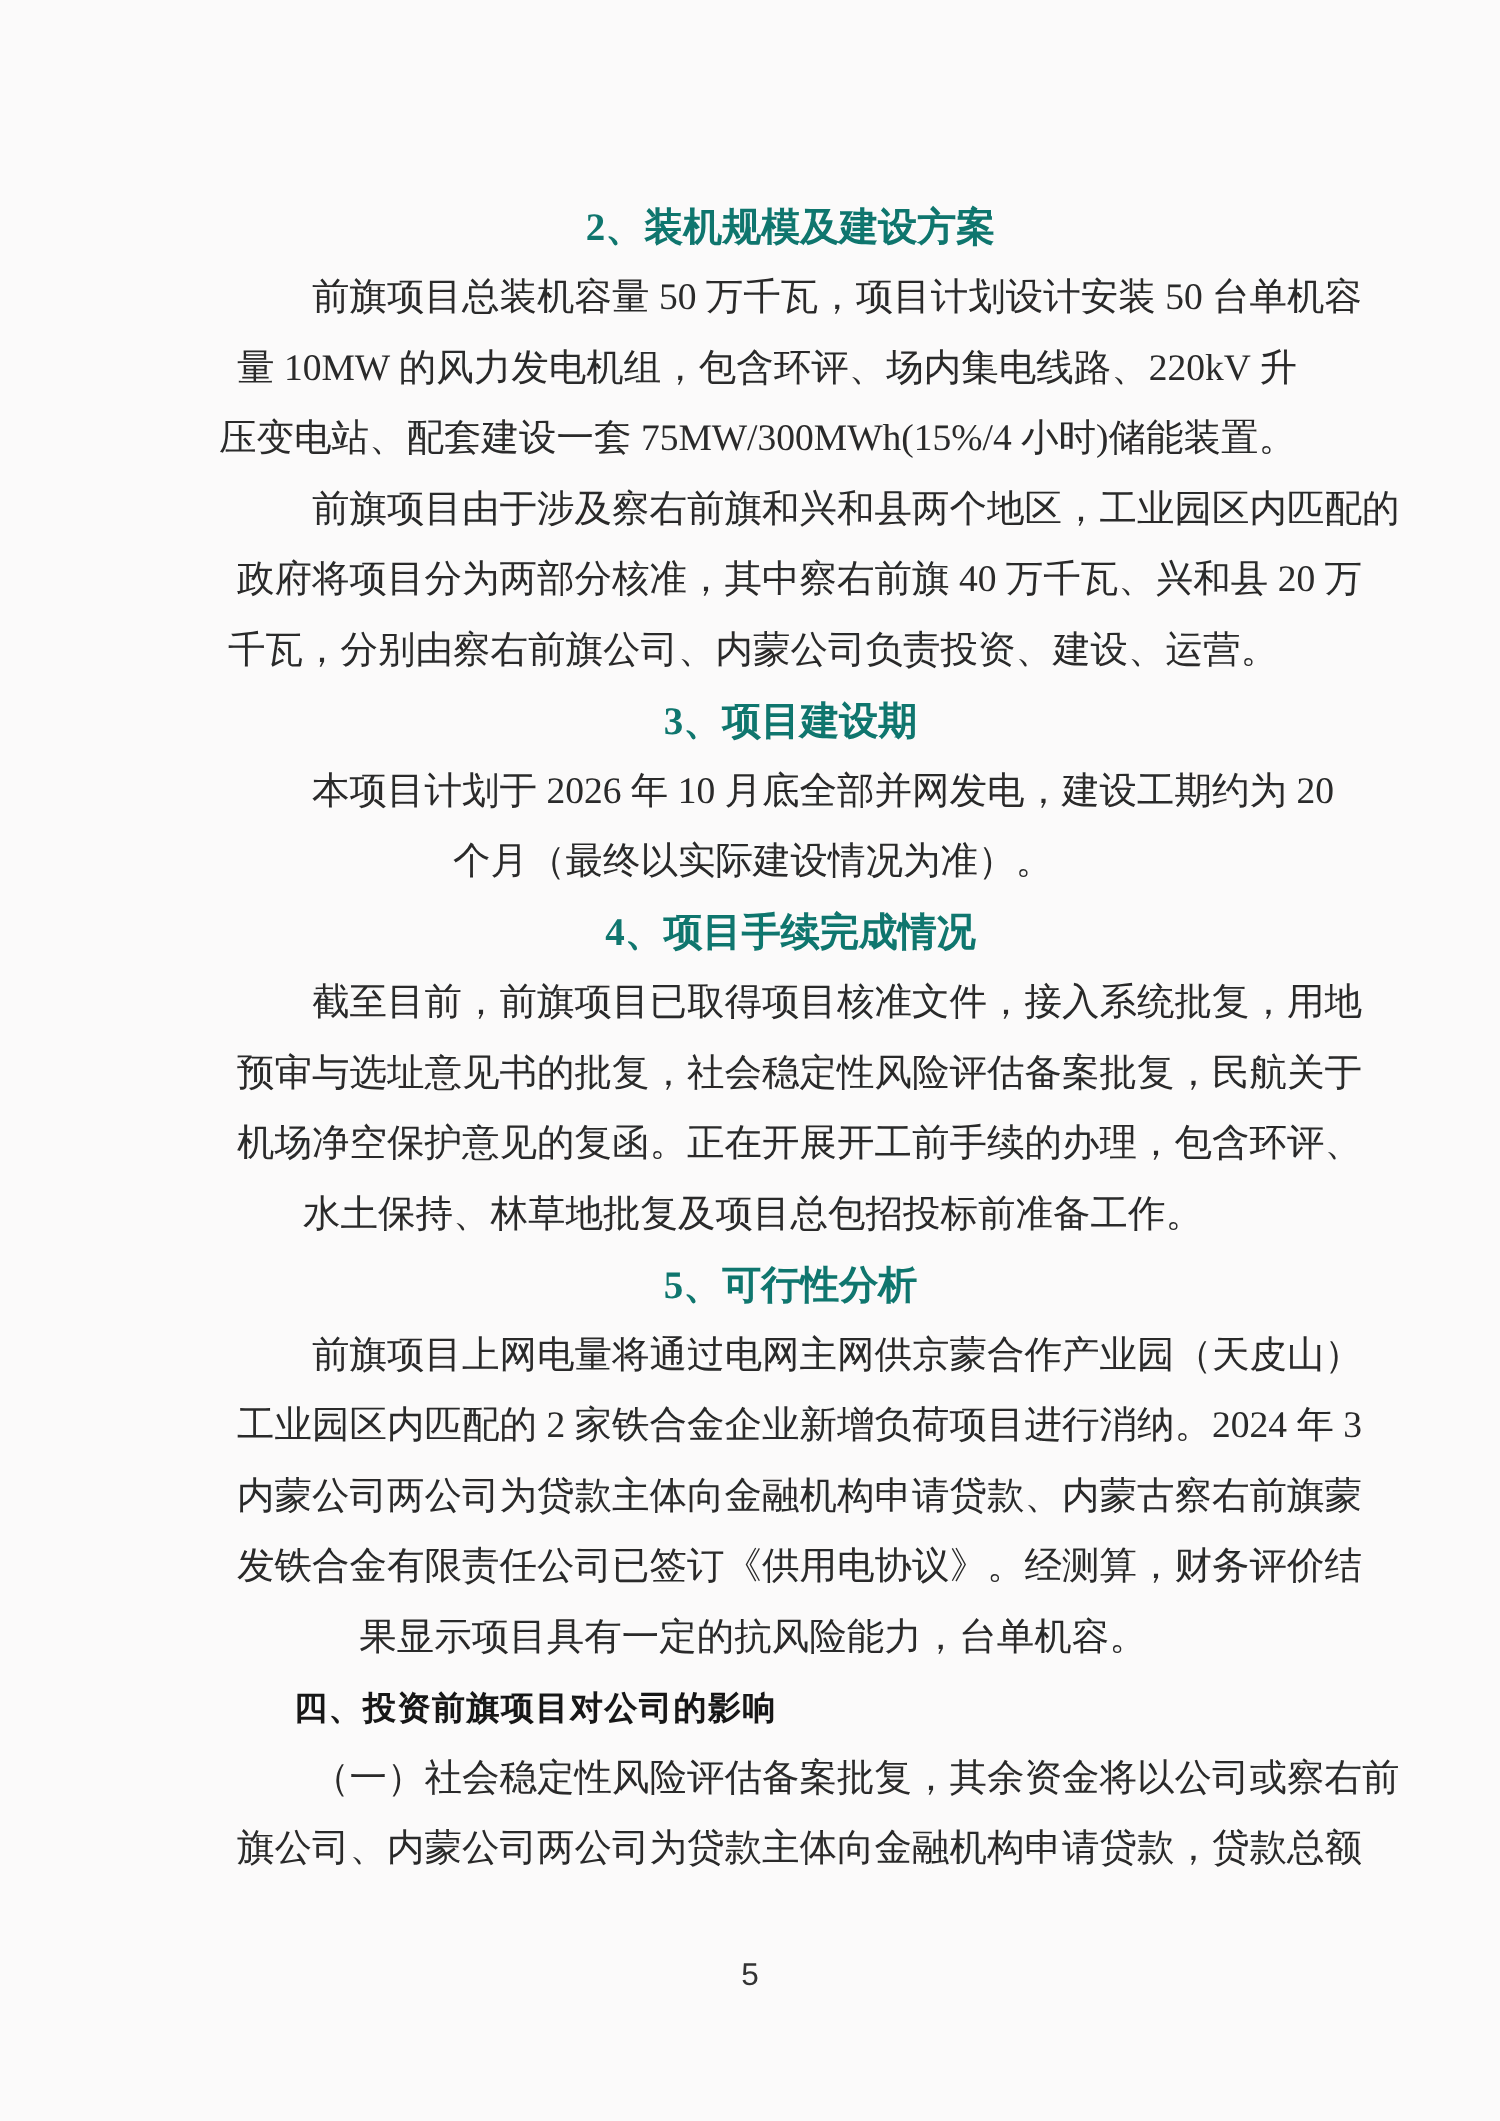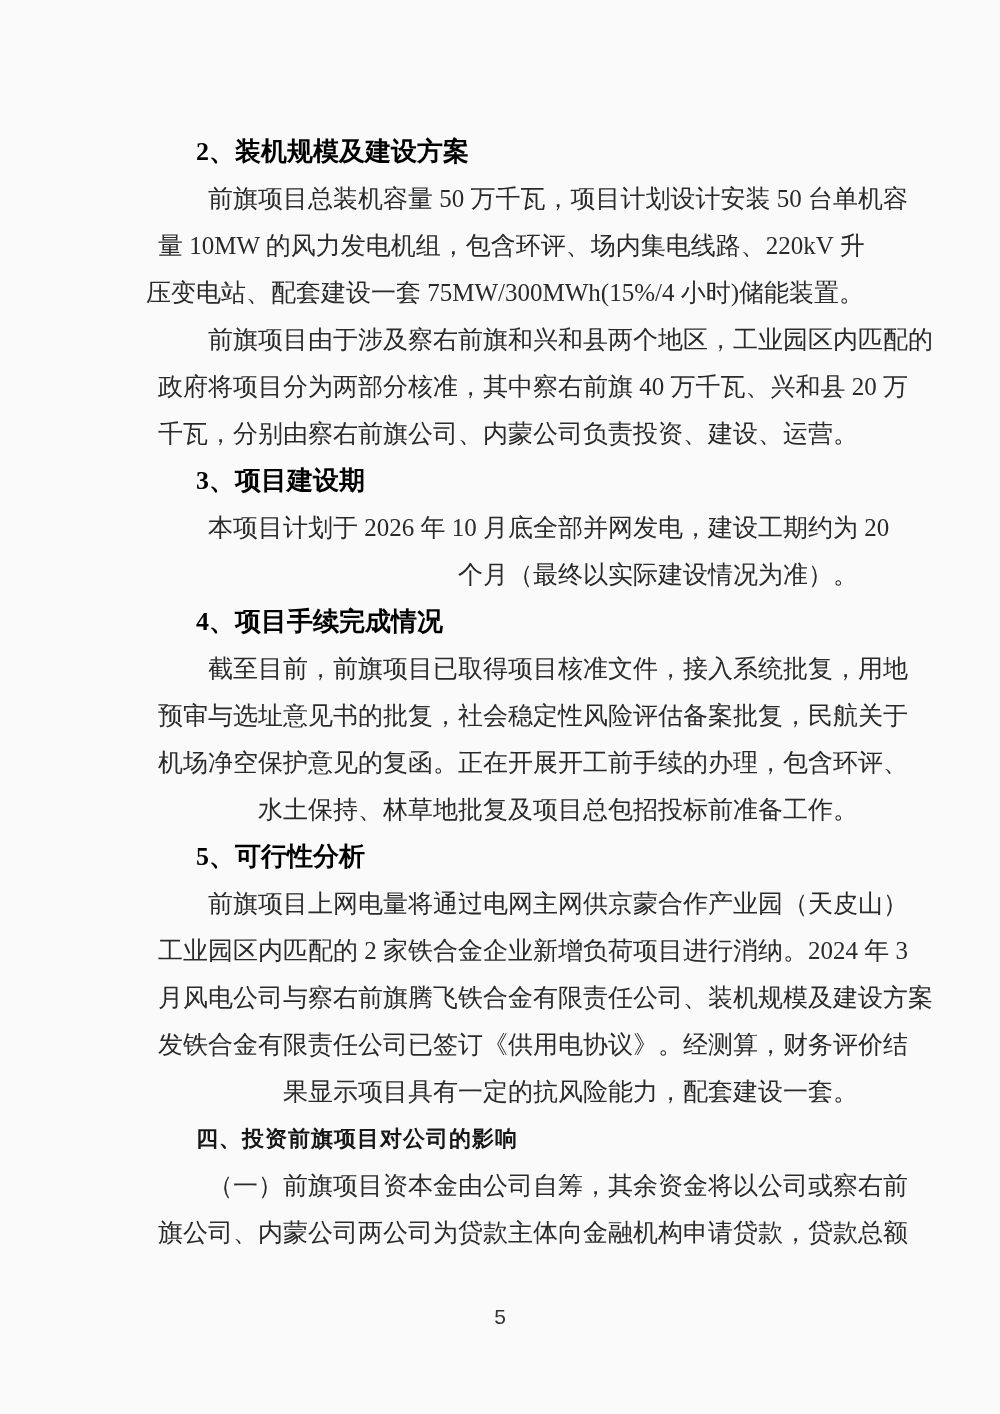--- a/index.html
+++ b/index.html
@@ -21,39 +21,40 @@
     position: absolute;
     left: 146px;
     top: 128px;
     width: 712px;
   }
   .ln {
     line-height: 47px;
     height: 47px;
     font-size: 25px;
     white-space: nowrap;
-    text-align: right;
+    text-align: center;
   }
   .j {
     text-align: justify;
     text-align-last: justify;
     text-justify: inter-character;
     margin-left: 12px;
   }
   .ind {
     text-indent: 50px;
   }
   .hn {
     line-height: 47px;
     height: 47px;
     font-size: 26px;
     font-weight: bold;
     text-indent: 50px;
-    color: #000000;
+    color: #0f766e;
     white-space: nowrap;
+    text-align: center;
   }
   .hm {
     line-height: 47px;
     height: 47px;
     font-size: 22px;
     font-weight: bold;
     font-family: Liberation Serif, serif;
     text-indent: 50px;
     color: #171717;
     letter-spacing: 1px;
@@ -105,28 +106,28 @@
       <div class="ln j">预审与选址意见书的批复，社会稳定性风险评估备案批复，民航关于</div>
       <div class="ln j">机场净空保护意见的复函。正在开展开工前手续的办理，包含环评、</div>
       <div class="ln">水土保持、林草地批复及项目总包招投标前准备工作。</div>
     </div>
 
     <div class="hn">5、可行性分析</div>
 
     <div>
       <div class="ln j ind">前旗项目上网电量将通过电网主网供京蒙合作产业园（天皮山）</div>
       <div class="ln j">工业园区内匹配的 2 家铁合金企业新增负荷项目进行消纳。2024 年 3</div>
-      <div class="ln j">月风电公司与察右前旗腾飞铁合金有限责任公司、装机规模及建设方案</div>
+      <div class="ln j">内蒙公司两公司为贷款主体向金融机构申请贷款、内蒙古察右前旗蒙</div>
       <div class="ln j">发铁合金有限责任公司已签订《供用电协议》。经测算，财务评价结</div>
-      <div class="ln">果显示项目具有一定的抗风险能力，配套建设一套。</div>
+      <div class="ln">果显示项目具有一定的抗风险能力，台单机容。</div>
     </div>
 
     <div class="hm">四、投资前旗项目对公司的影响</div>
 
     <div>
-      <div class="ln j ind">（一）前旗项目资本金由公司自筹，其余资金将以公司或察右前</div>
+      <div class="ln j ind">（一）社会稳定性风险评估备案批复，其余资金将以公司或察右前</div>
       <div class="ln j">旗公司、内蒙公司两公司为贷款主体向金融机构申请贷款，贷款总额</div>
     </div>
 
   </div>
 
   <div class="pagenum">5</div>
 </div>
 
 </body></html>

